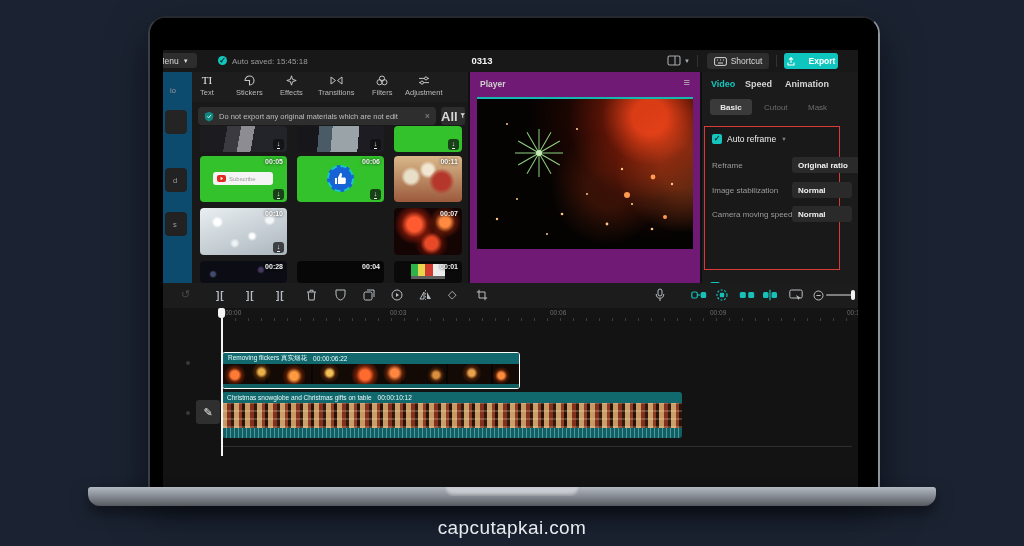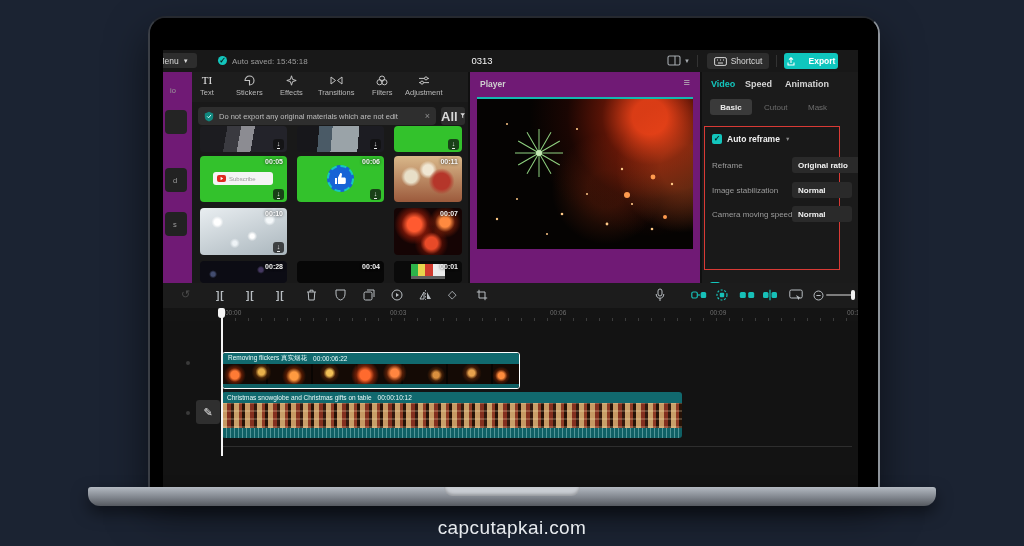--- a/index.html
+++ b/index.html
@@ -75,21 +75,21 @@
     <div class="screen">
       <div class="app">
 
         <div class="abs bar" style="left:0;top:0;width:695px;height:22px">
           <div class="abs btn-dark" style="left:-14px;top:3px;width:48px;height:15px">
             <span>Menu</span>
             <span style="font-size:6px">▼</span>
           </div>
           <div class="abs chk" style="left:55px;top:6px;width:9px;height:9px;border-radius:50%">✓</div>
           <div class="abs lbl" style="left:69px;top:7px">Auto saved: 15:45:18</div>
-          <div class="abs" style="left:297px;top:5px;width:44px;text-align:center;color:#f5f5f5;font-size:9.5px;font-weight:normal">0313</div>
+          <div class="abs" style="left:297px;top:5px;width:44px;text-align:center;color:#f5f5f5;font-size:9.5px;font-weight:bold">0313</div>
           <div class="abs ic" style="left:504px;top:5px;gap:3px">
             <svg width="14" height="11" viewBox="0 0 14 11">
               <rect x="1" y="1" width="12" height="9" rx="1.5" fill="none" stroke="#a6abb0" stroke-width="1.1"></rect>
               <line x1="8" y1="1" x2="8" y2="10" stroke="#a6abb0" stroke-width="1.1"></line>
             </svg>
             <span style="font-size:6px">▼</span>
           </div>
           <div class="abs" style="left:534px;top:5px;width:1px;height:12px;background:#333"></div>
           <div class="abs btn-dark" style="left:544px;top:3px;width:62px;height:16px">
             <svg width="13" height="9" viewBox="0 0 13 9">
@@ -106,21 +106,21 @@
             <svg width="8" height="9" viewBox="0 0 8 9">
               <path d="M4 6 L4 1 M2 2.6 L4 0.8 L6 2.6" fill="none" stroke="#fff" stroke-width="1.1"></path>
               <path d="M1 5.5 L1 8 L7 8 L7 5.5" fill="none" stroke="#fff" stroke-width="1.1"></path>
             </svg>
             <span>Export</span>
           </div>
         </div>
 
         <div class="abs" style="left:0;top:22px;width:305px;height:211px;background:#191919">
 
-          <div class="abs" style="left:0;top:0;width:29px;height:211px;background:#701a75">
+          <div class="abs" style="left:0;top:0;width:29px;height:211px;background:#0c4a6e">
             <div class="abs" style="left:2px;top:38px;width:22px;height:24px;background:#242424;border-radius:4px"></div>
             <div class="abs" style="left:2px;top:96px;width:22px;height:24px;background:#222;border-radius:4px"></div>
             <div class="abs" style="left:2px;top:140px;width:22px;height:24px;background:#222;border-radius:4px"></div>
             <span class="abs lbl" style="left:7px;top:14px;font-size:7.5px">io</span>
             <span class="abs lbl" style="left:10px;top:104px;font-size:7.5px">d</span>
             <span class="abs lbl" style="left:10px;top:148px;font-size:7.5px">s</span>
           </div>
 
           <div class="abs" style="left:29px;top:0;width:276px;height:30px;background:#1d1d1d">
             <div class="abs tab" style="left:8px;top:3px">
@@ -317,21 +317,21 @@
           <span class="abs" style="left:83px;top:7px;font-size:9px;font-weight:bold;color:#d6d6d6">Animation</span>
 
           <span class="abs pill" style="left:8px;top:27px;width:42px;height:16px;background:#3a3a3a;color:#ececec;font-size:8px;font-weight:bold">Basic</span>
           <span class="abs" style="left:62px;top:31px;font-size:8px;color:#6c6c6c">Cutout</span>
           <span class="abs" style="left:106px;top:31px;font-size:8px;color:#6c6c6c">Mask</span>
 
           <div class="abs" style="left:2px;top:54px;width:134px;height:142px;border:1px solid #d93a35;background:#191919"></div>
 
           <div class="abs" style="left:10px;top:62px;display:flex;align-items:center;gap:5px">
             <span class="chk">✓</span>
-            <span style="color:#f2f2f2;font-size:8.5px;font-weight:bold">Auto reframe</span>
+            <span style="color:#f2f2f2;font-size:8.5px;font-weight:normal">Auto reframe</span>
             <span style="color:#8a8a8a;font-size:5.5px">▼</span>
           </div>
 
           <span class="abs lbl" style="left:10px;top:89px">Reframe</span>
           <div class="valbox" style="left:90px;top:85px;width:66px">Original ratio</div>
 
           <span class="abs lbl" style="left:10px;top:114px">Image stabilization</span>
           <div class="valbox" style="left:90px;top:110px;width:48px">Normal</div>
 
           <span class="abs lbl" style="left:10px;top:138px">Camera moving speed</span>

